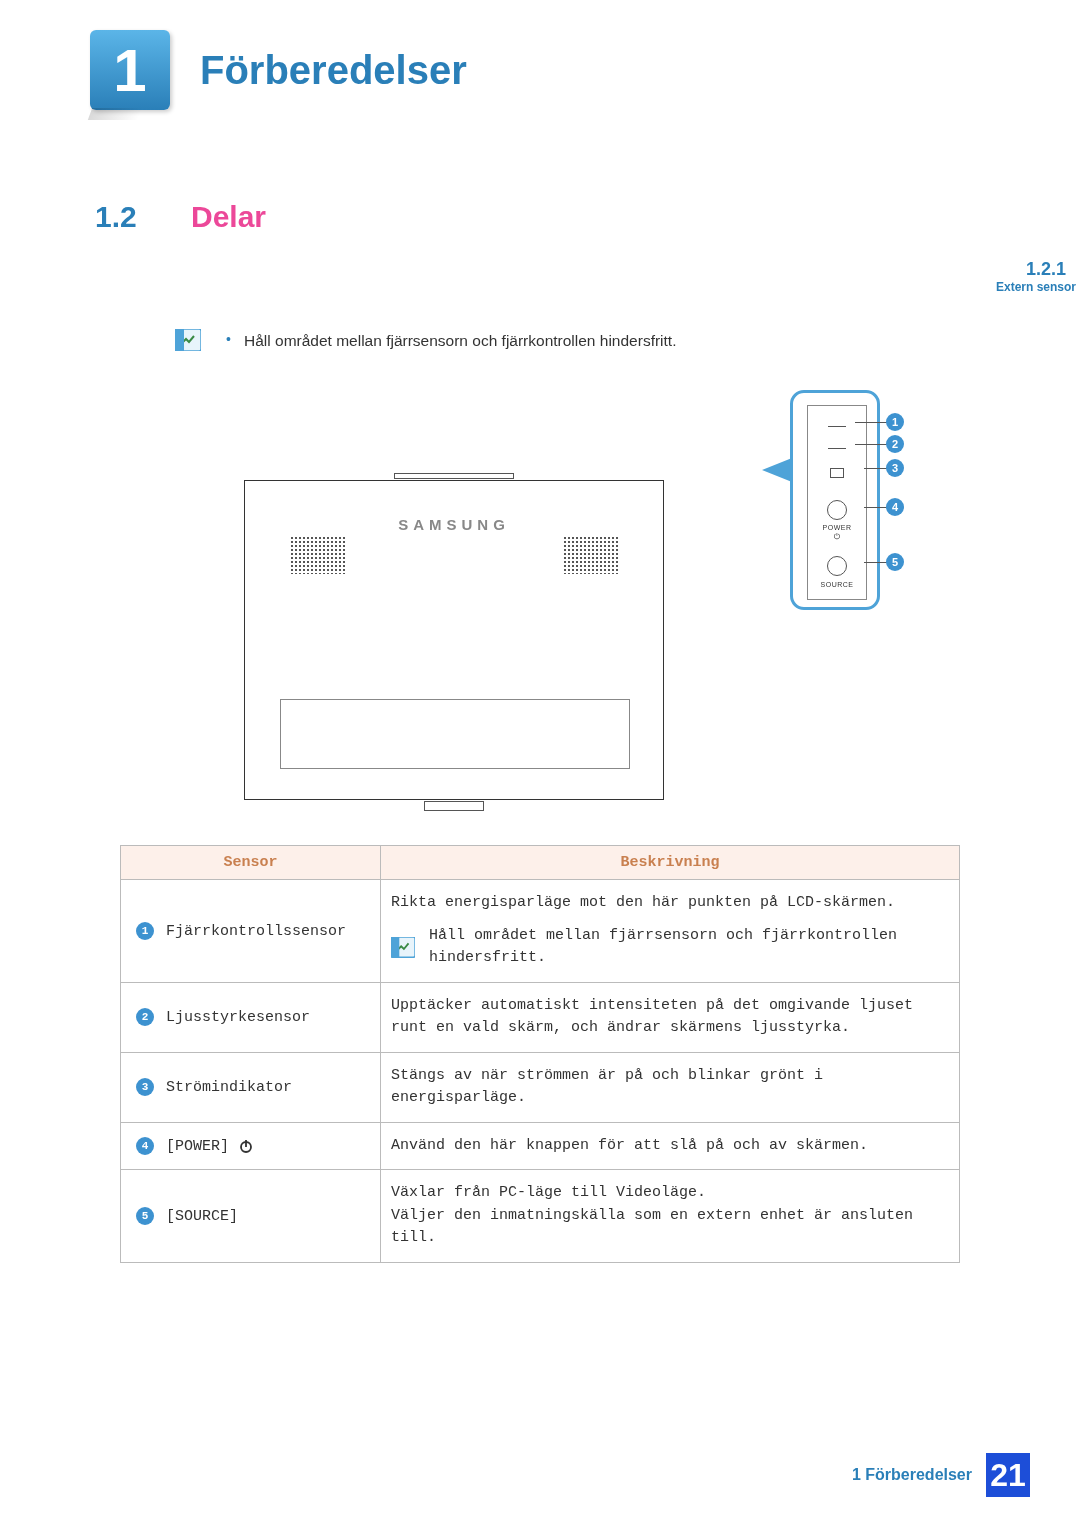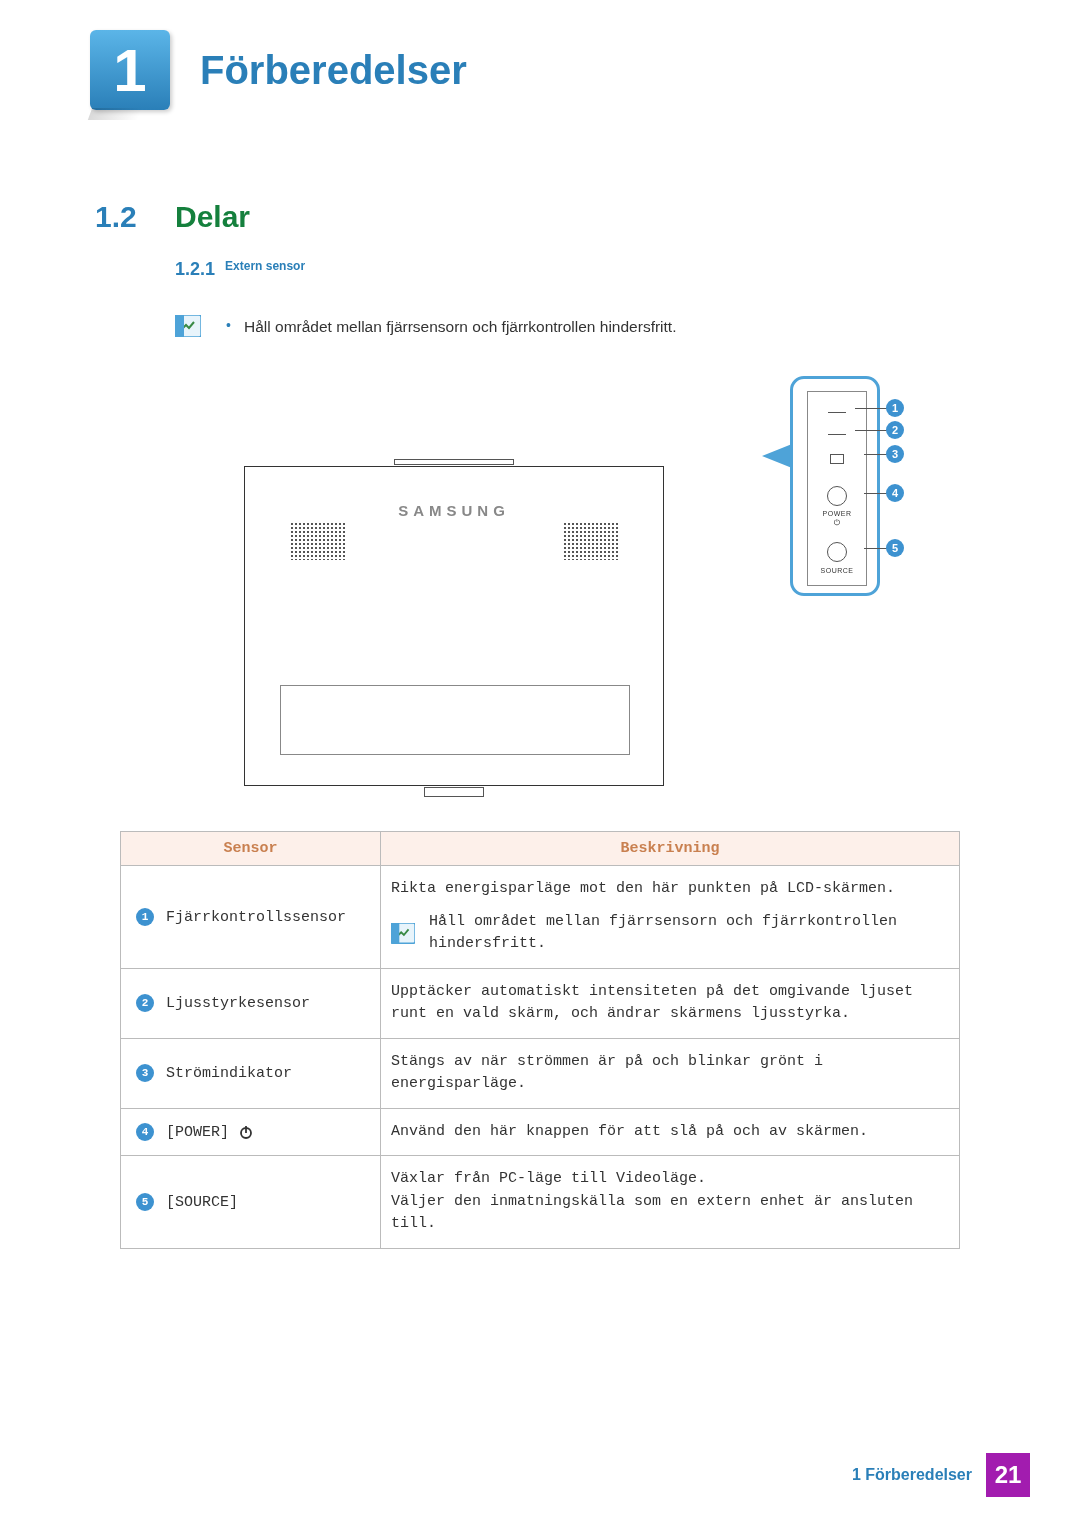--- a/index.html
+++ b/index.html
@@ -53,28 +53,30 @@
     align-items: flex-start;
     margin: 90px 0 0 95px;
   }
   .section-number {
     color: #2a7fb8;
     font-size: 30px;
     font-weight: bold;
     width: 80px;
   }
   .section-title {
-    color: #15803d;
+    color: #ec4899;
     font-size: 30px;
     font-weight: bold;
+    margin-left: 16px;
   }
   .subsection-row {
     display: flex;
-    align-items: flex-start;
-    margin: 25px 16px 0 175px;
+    align-items: flex-end;
+    margin: 25px 4px 0 175px;
+    flex-direction: column;
   }
   .subsection-number {
     color: #2a7fb8;
     font-size: 18px;
     font-weight: bold;
     margin-right: 10px;
   }
   .subsection-title {
     color: #2a7fb8;
     font-size: 12px;
@@ -271,23 +273,23 @@
     position: absolute;
     bottom: 30px;
     right: 50px;
     display: flex;
     align-items: center;
     gap: 14px;
   }
   .footer-text { color: #2a7fb8; font-weight: bold; font-size: 16px; }
   .footer-page {
     width: 44px; height: 44px;
-    background: #a21caf;
+    background: #1d4ed8;
     color: #fff;
-    font-size: 24px;
+    font-size: 32px;
     font-weight: bold;
     display: flex; align-items: center; justify-content: center;
   }
 </style>
 </head>
 <body>
 
 <div class="header">
   <div class="chapter-badge">1</div>
   <div class="chapter-title">Förberedelser</div>

